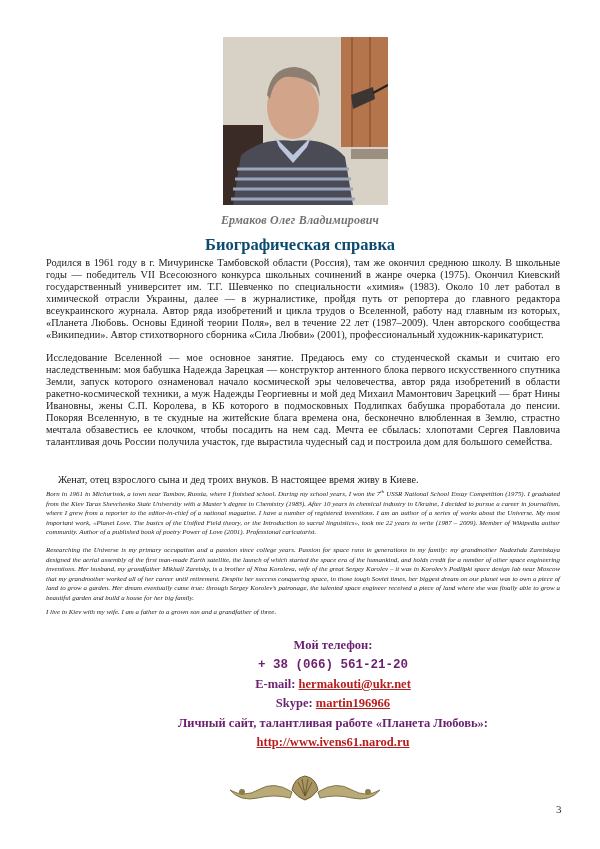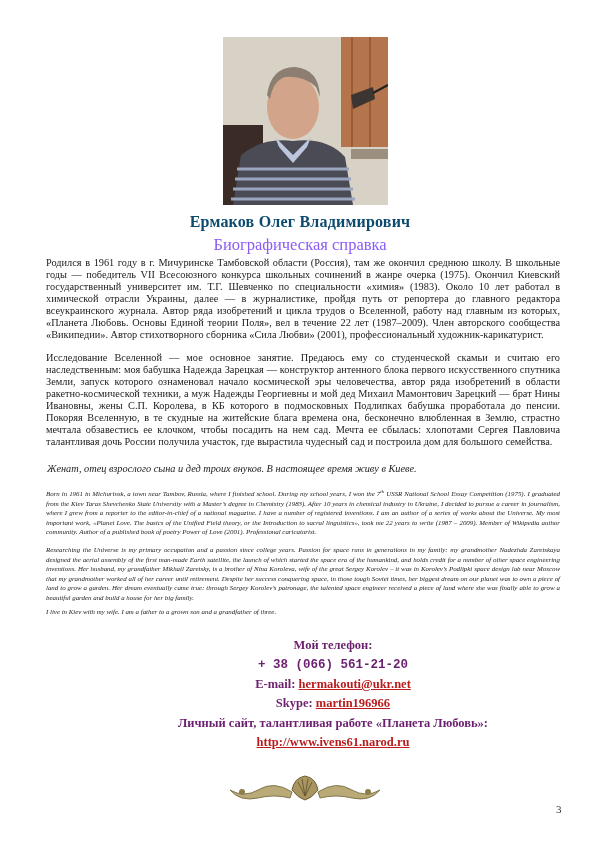--- a/index.html
+++ b/index.html
@@ -1,20 +1,20 @@
 <!DOCTYPE html>
 <html><head>
 <meta charset="utf-8">
 <style>
   html, body { margin: 0; padding: 0; background: #ffffff; }
   body { width: 600px; height: 849px; position: relative; overflow: hidden; font-family: "Liberation Serif", "DejaVu Serif", serif; color: #1a1a1a; }
   .photo { position: absolute; left: 223px; top: 37px; width: 165px; height: 168px; overflow: hidden; background: linear-gradient(90deg, #c9c2b8 0%, #ddd6cc 55%, #b9825c 70%, #a86b46 100%); }
   .photo svg { display: block; }
-  .name { position: absolute; left: 0; width: 600px; top: 213px; text-align: center; font-weight: bold; font-size: 16px; color: #0c4a6e; letter-spacing: 0.2px; }
-  .subtitle { position: absolute; left: 0; width: 600px; top: 235px; text-align: center; font-weight: normal; font-size: 16.5px; color: #8b5cf6; }
+  .name { position: absolute; left: 0; width: 600px; top: 213px; text-align: center; font-weight: bold; font-size: 12px; color: #737373; letter-spacing: 0.2px; font-style: italic; }
+  .subtitle { position: absolute; left: 0; width: 600px; top: 235px; text-align: center; font-weight: bold; font-size: 16.5px; color: #0c4a6e; }
   .ru { position: absolute; left: 46px; width: 514px; font-size: 10.3px; line-height: 12px; text-align: justify; color: #222; }
   .en { position: absolute; left: 46px; width: 514px; font-size: 6.9px; line-height: 9.6px; font-style: italic; text-align: justify; color: #222; }
   sup { font-size: 5px; line-height: 0; }
   .contact { position: absolute; left: 4px; width: 564px; text-align: center; font-weight: bold; font-size: 12.5px; color: #6b1f6f; margin-left: 47px; }
   .contact a { color: #b91c1c; text-decoration: underline; }
   .ornament { position: absolute; left: 224px; top: 772px; width: 162px; height: 34px; }
   .pagenum { position: absolute; left: 556px; top: 803px; font-size: 11px; color: #333; }
 </style>
 </head>
 <body>
@@ -35,21 +35,21 @@
     <path d="M14 132 L126 132 M12 142 L128 142 M10 152 L130 152 M8 162 L132 162" stroke="#9aa6bd" stroke-width="3"></path>
     <path d="M52 100 L70 118 L88 100 L84 110 L70 126 L56 110 Z" fill="#bcc6dd"></path>
   </svg>
 </div>
 
 <div class="name">Ермаков Олег Владимирович</div>
 <div class="subtitle">Биографическая справка</div>
 
 <p class="ru" style="top:257px; margin:0;">Родился в 1961 году в г. Мичуринске Тамбовской области (Россия), там же окончил среднюю школу. В школьные годы — победитель VII Всесоюзного конкурса школьных сочинений в жанре очерка (1975). Окончил Киевский государственный университет им. Т.Г. Шевченко по специальности «химия» (1983). Около 10 лет работал в химической отрасли Украины, далее — в журналистике, пройдя путь от репортера до главного редактора всеукраинского журнала. Автор ряда изобретений и цикла трудов о Вселенной, работу над главным из которых, «Планета Любовь. Основы Единой теории Поля», вел в течение 22 лет (1987–2009). Член авторского сообщества «Википедии». Автор стихотворного сборника «Сила Любви» (2001), профессиональный художник-карикатурист.</p>
 <p class="ru" style="top:352px; margin:0;">Исследование Вселенной — мое основное занятие. Предаюсь ему со студенческой скамьи и считаю его наследственным: моя бабушка Надежда Зарецкая — конструктор антенного блока первого искусственного спутника Земли, запуск которого ознаменовал начало космической эры человечества, автор ряда изобретений в области ракетно-космической техники, а муж Надежды Георгиевны и мой дед Михаил Мамонтович Зарецкий — брат Нины Ивановны, жены С.П. Королева, в КБ которого в подмосковных Подлипках бабушка проработала до пенсии. Покоряя Вселенную, в те скудные на житейские блага времена она, бесконечно влюбленная в Землю, страстно мечтала обзавестись ее клочком, чтобы посадить на нем сад. Мечта ее сбылась: хлопотами Сергея Павловича талантливая дочь России получила участок, где вырастила чудесный сад и построила дом для большого семейства.</p>
-<p class="ru" style="top:462px; margin:1px;font-style:italic;">Женат, отец взрослого сына и дед троих внуков. В настоящее время живу в Киеве.</p>
+<p class="ru" style="top:462px; margin:12px;">Женат, отец взрослого сына и дед троих внуков. В настоящее время живу в Киеве.</p>
 
 <p class="en" style="top:489px; margin:0;"><span>Born in 1961 in Michurinsk, a town near Tambov, Russia, where I finished school. During my school years, I won the 7</span><sup>th</sup><span> USSR National School Essay Competition (1975). I graduated from the Kiev Taras Shevchenko State University with a Master’s degree in Chemistry (1983). After 10 years in chemical industry in Ukraine, I decided to pursue a career in journalism, where I grew from a reporter to the editor-in-chief of a national magazine. I have a number of registered inventions. I am an author of a series of works about the Universe. My most important work, «Planet Love. The basics of the Unified Field theory, or the Introduction to sacral linguistics», took me 22 years to write (1987 – 2009). Member of Wikipedia author community. Author of a published book of poetry Power of Love (2001). Professional caricaturist.</span></p>
 <p class="en" style="top:545px; margin:0;">Researching the Universe is my primary occupation and a passion since college years. Passion for space runs in generations in my family: my grandmother Nadezhda Zaretskaya designed the aerial assembly of the first man-made Earth satellite, the launch of which started the space era of the humankind, and holds credit for a number of other space engineering inventions. Her husband, my grandfather Mikhail Zaretsky, is a brother of Nina Koroleva, wife of the great Sergey Korolev – it was in Korolev’s Podlipki space design lab near Moscow that my grandmother worked all of her career until retirement. Despite her success conquering space, in those tough Soviet times, her biggest dream on our planet was to own a piece of land to grow a garden. Her dream eventually came true: through Sergey Korolev’s patronage, the talented space engineer received a piece of land where she was finally able to grow a beautiful garden and build a house for her big family.</p>
 <p class="en" style="top:607px; margin:0;">I live in Kiev with my wife. I am a father to a grown son and a grandfather of three.</p>
 
 <div class="contact" style="top:638px;">Мой телефон:</div>
 <div class="contact" style="top:658px;font-family:Liberation Mono, monospace;">+ 38 (066) 561-21-20</div>
 <div class="contact" style="top:677px;"><span>E-mail: </span><a>hermakouti@ukr.net</a></div>
 <div class="contact" style="top:696px;"><span>Skype: </span><a>martin196966</a></div>
 <div class="contact" style="top:716px;">Личный сайт, талантливая работе «Планета Любовь»:</div>

